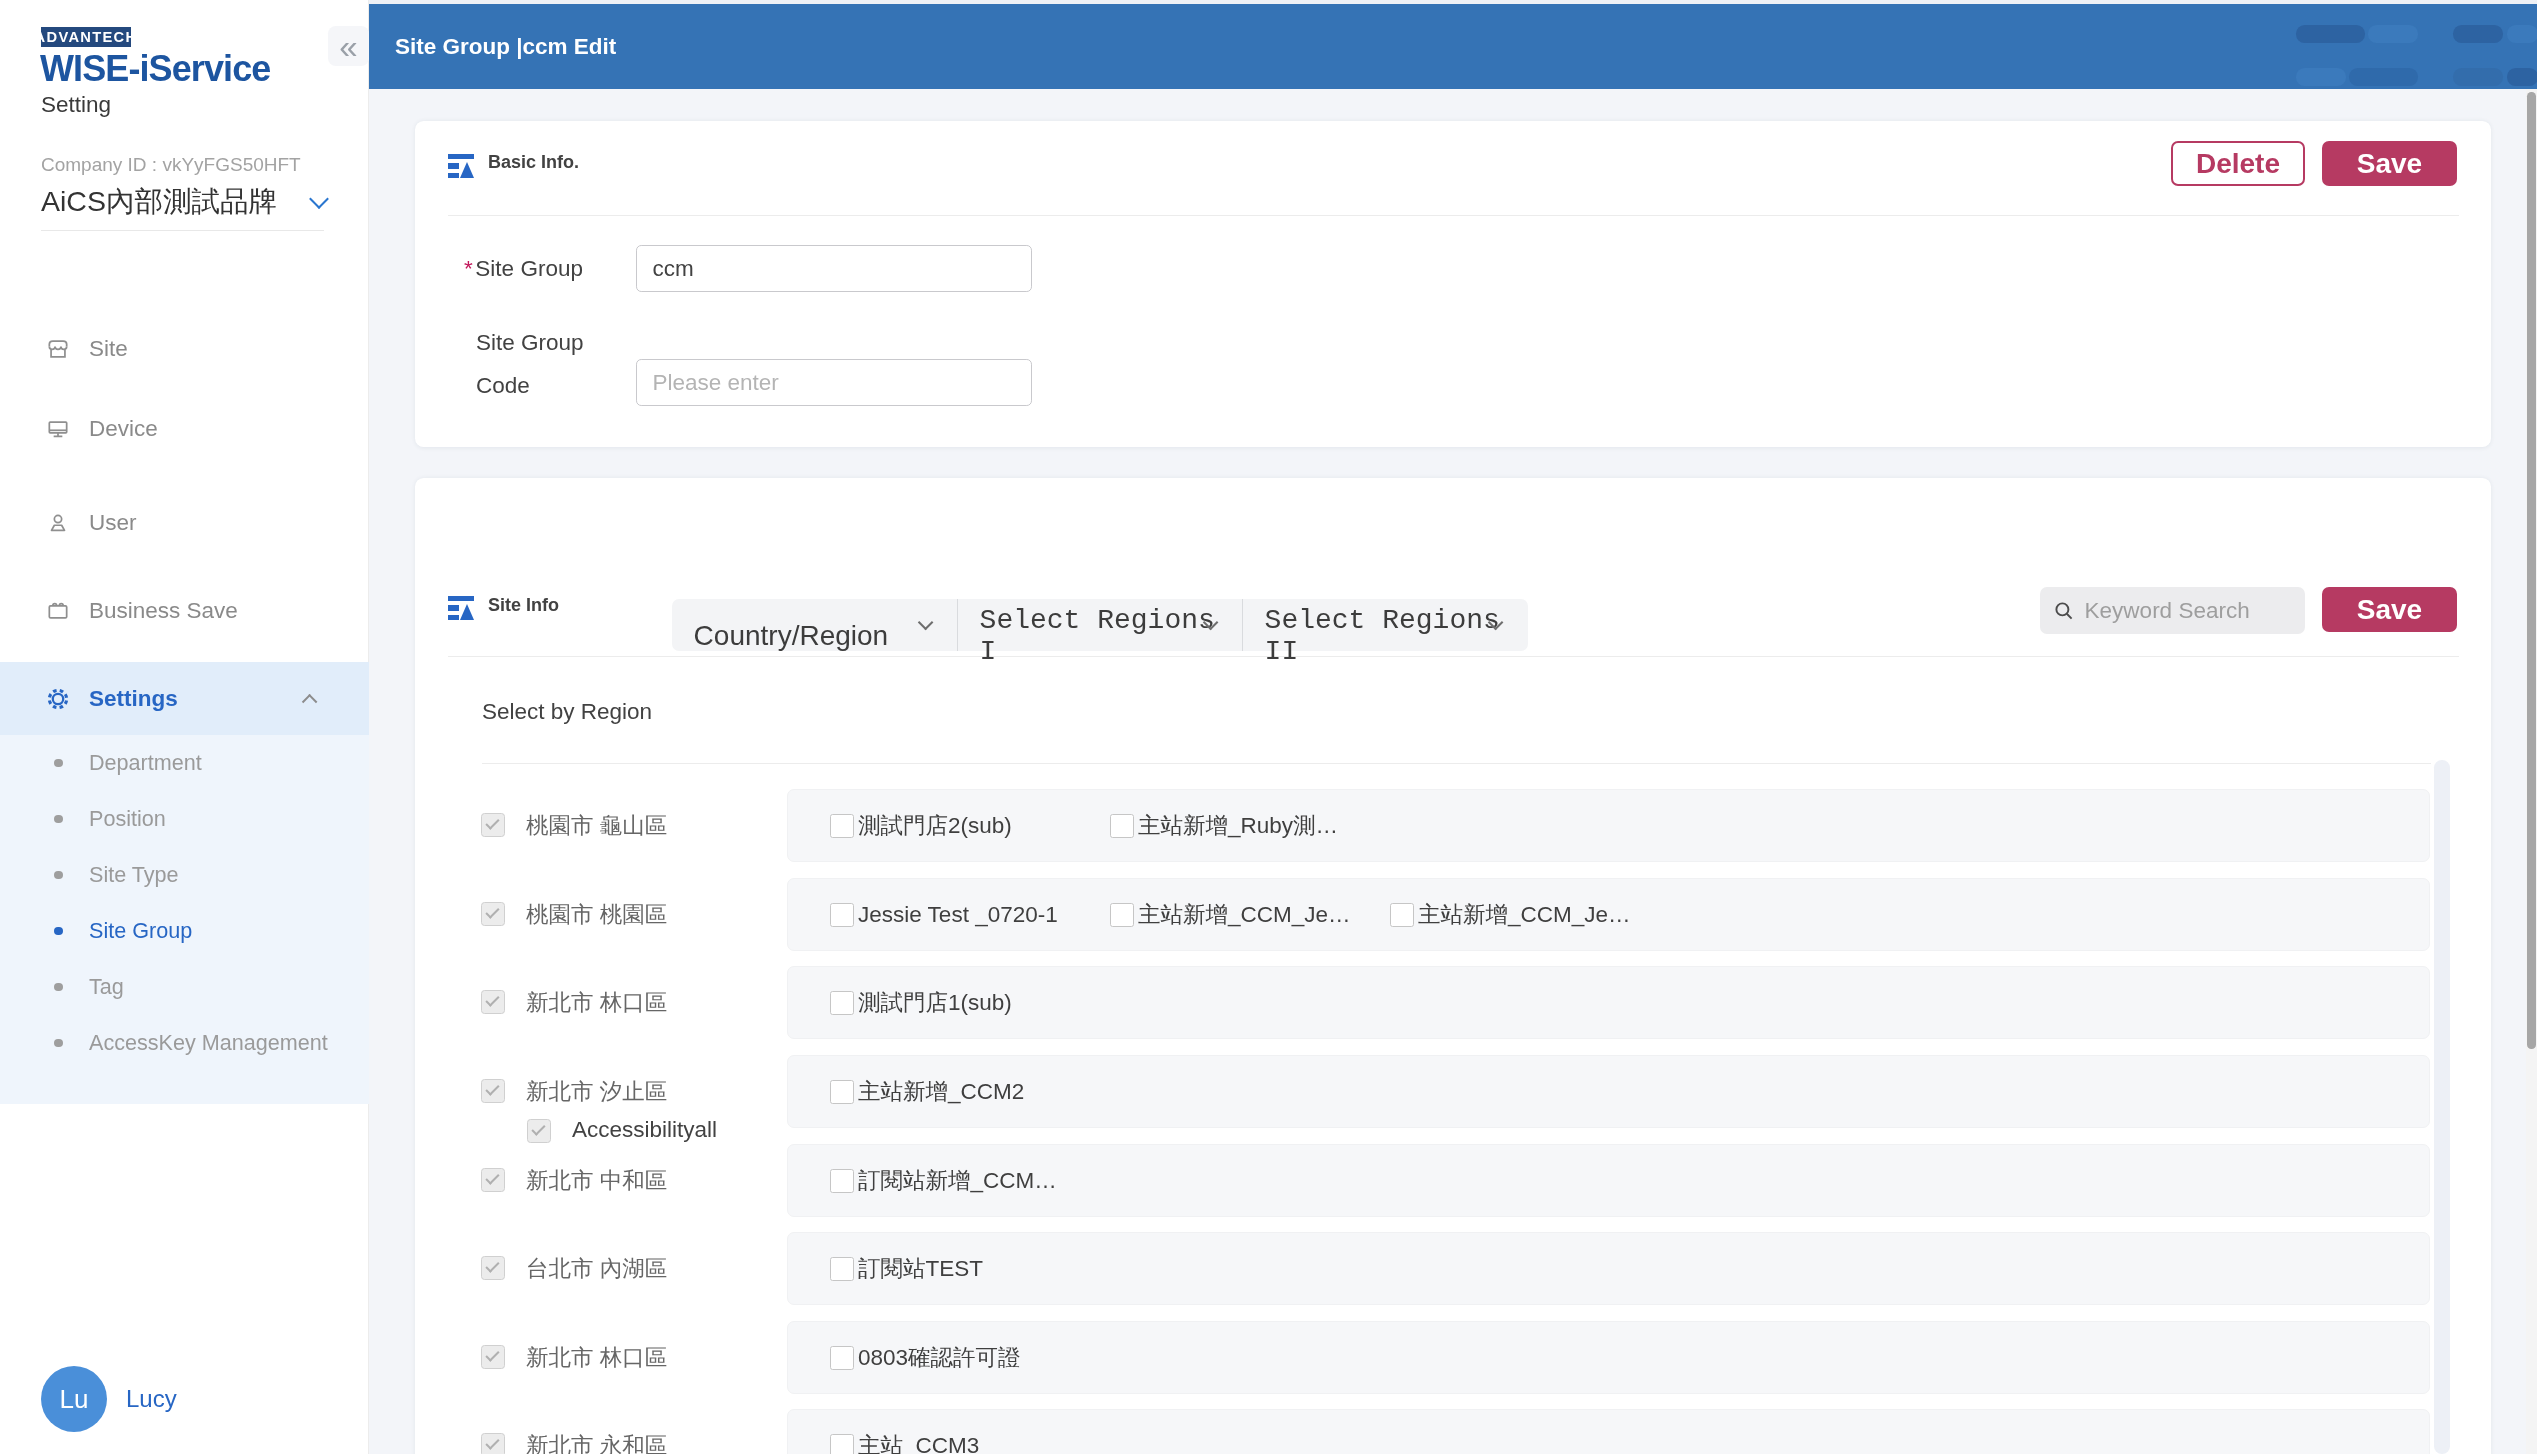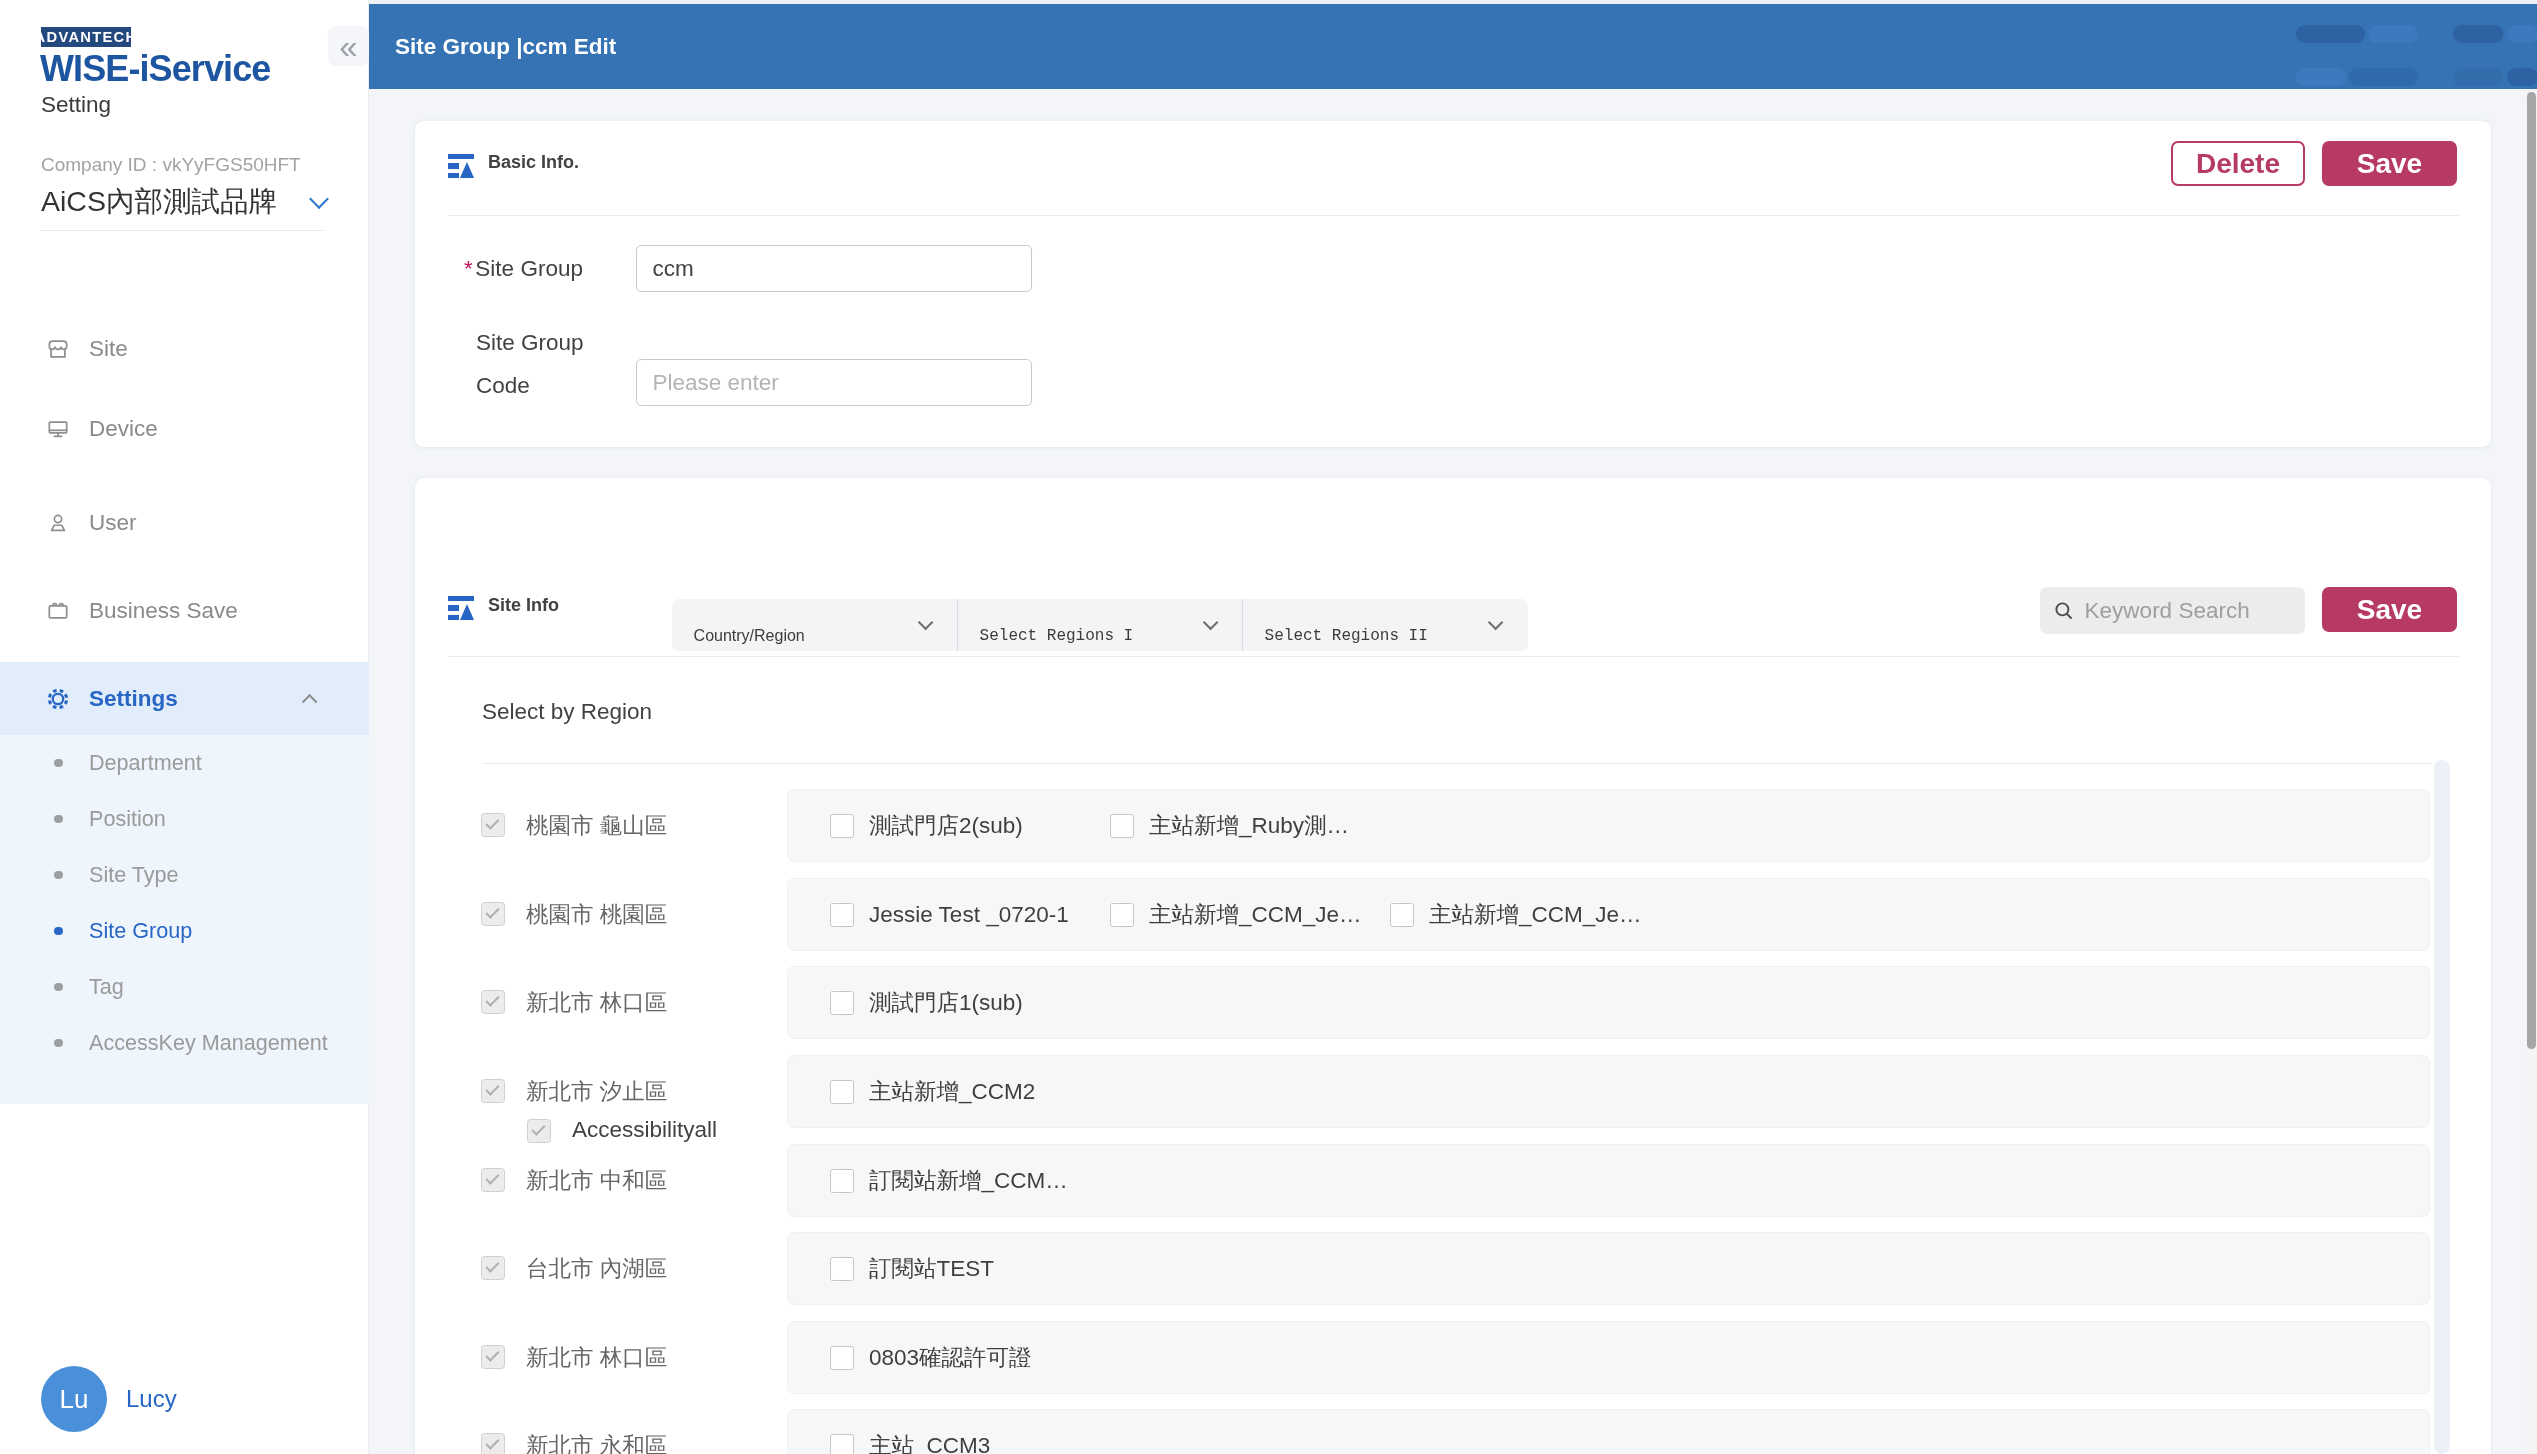--- a/index.html
+++ b/index.html
@@ -90,39 +90,39 @@
   .tbox::placeholder{color:#b4b4b4;}
 
   .search-box{position:absolute;left:1625px;top:109px;width:265px;height:47px;background:#ececee;border-radius:7px;
       display:flex;align-items:center;padding:0 12px;gap:8.6px;}
   .search-box input{border:none;background:transparent;outline:none;font-size:22.5px;color:#424242;width:199px;font-family:inherit;}
   .search-box input::placeholder{color:#9e9e9e;}
 
   .region-bar{position:absolute;left:257px;top:121px;width:856px;height:52px;background:#f3f4f6;border-radius:7px;display:flex;}
   .dd-seg{position:relative;width:285px;display:flex;align-items:center;cursor:pointer;}
   .dd-seg + .dd-seg{border-left:0.9px solid #d9dbde;font-family:Liberation Mono, monospace;}
-  .dd-seg .dd-label{margin-left:21.6px;font-size:16px;color:#3c3c3c;margin-top:22px;}
+  .dd-seg .dd-label{margin-left:21.6px;font-size:28px;color:#3c3c3c;margin-top:22px;}
   .dd-seg .chev{position:absolute;right:26px;margin-top:-5.2px;}
 
   
   .cb{position:relative;width:24px;height:24px;border-radius:3.5px;}
   .cb.disabled-checked{background:#ececec;border:1.7px solid #d0d0d0;}
   .cb.disabled-checked::after{content:'';position:absolute;left:4.3px;top:5.2px;width:11.2px;height:5.2px;
       border-left:2.6px solid #b0b0b0;border-bottom:2.6px solid #b0b0b0;transform:rotate(-45deg);}
   .cb.empty{background:#fff;border:1.7px solid #c6c6c6;border-radius:2.6px;cursor:pointer;}
 
   .acc-row{position:absolute;left:112px;top:641px;height:24px;display:flex;align-items:flex-end;gap:21px;}
   .acc-label{font-size:22.5px;color:#424242;}
 
   .site-row{position:absolute;left:481px;width:1949px;height:73px;}
   .site-row .region-cb{position:absolute;left:0;top:24px;}
   .site-row .region-label{position:absolute;left:45px;top:36px;transform:translateY(-50%);font-size:22.5px;color:#666;}
   .site-row .row-panel{position:absolute;left:306px;top:0;width:1643px;height:73px;background:var(--panel-bg);
       border:0.9px solid #f0f1f3;border-radius:7px;}
-  .site-cell{position:absolute;top:0;height:73px;display:flex;align-items:center;gap:15px;}
+  .site-cell{position:absolute;top:0;height:73px;display:flex;align-items:center;gap:4px;}
   .site-cell .site-label{font-size:22.5px;color:#3f3f3f;white-space:nowrap;}
 
   .inner-track{position:absolute;left:2434px;top:760px;width:15.5px;height:694px;background:#edf0f6;border-radius:7.8px;}
   .scrollbar-track{position:absolute;left:2526px;top:89px;width:11.2px;height:1366px;background:#f4f4f4;}
   .scrollbar-thumb{position:absolute;left:1.3px;top:2.6px;width:8.6px;height:957px;background:#a6a6a6;border-radius:4.3px;}
 
   svg{display:block;}
 </style>
 </head>
 <body>

